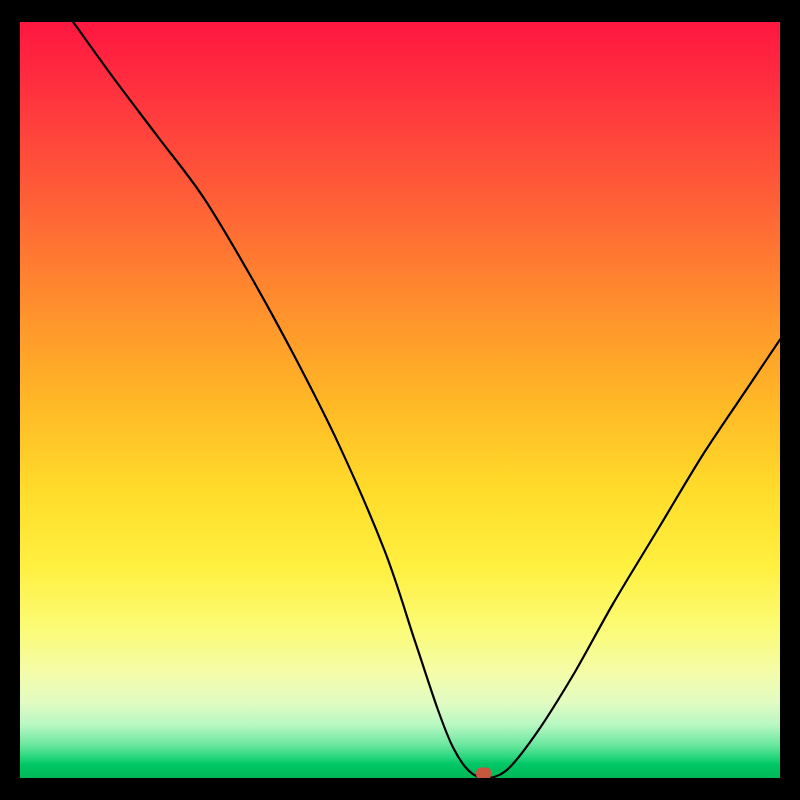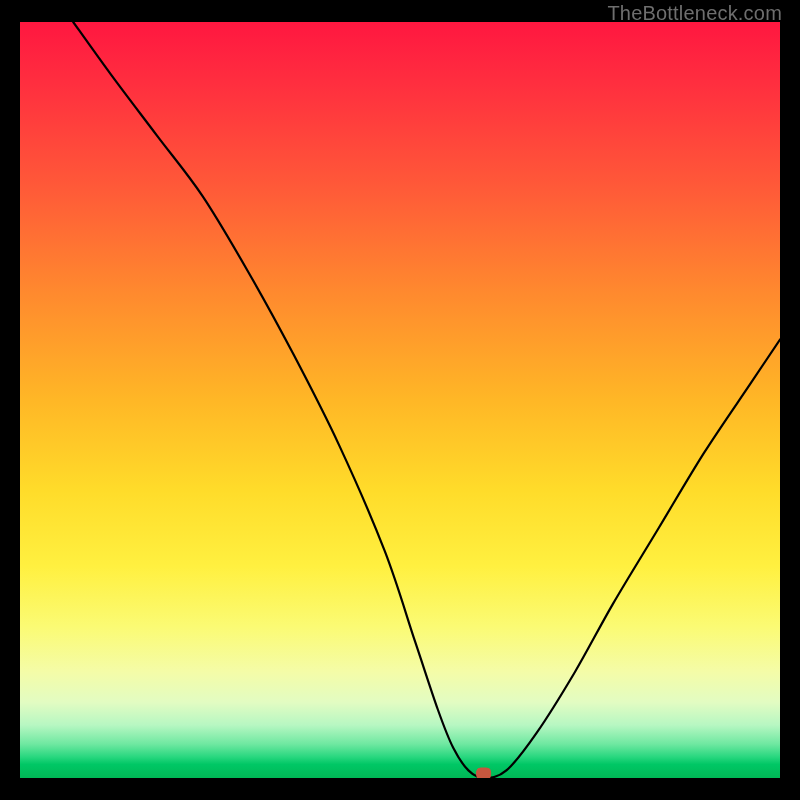--- a/index.html
+++ b/index.html
@@ -72,21 +72,20 @@
   .marker {
     fill: #c7563e;
     stroke: #c7563e;
   }
 </style>
 </head>
 <body>
 
 <div class="frame">
 
-  <div class="watermark">TheBottleneck.com</div>
 
   <div class="plot-area">
     <svg class="plot-svg" viewBox="0 0 760 756" preserveAspectRatio="none">
       <path id="curve-path" class="curve" d="M 53.2 0.0 C 59.5 8.8, 77.3 34.0, 91.2 52.9 C 105.1 71.8, 121.6 93.2, 136.8 113.4 C 152.0 133.6, 167.2 151.2, 182.4 173.9 C 197.6 196.6, 212.8 223.0, 228.0 249.5 C 243.2 275.9, 258.4 303.7, 273.6 332.6 C 288.8 361.6, 304.0 390.6, 319.2 423.4 C 334.4 456.1, 352.1 496.4, 364.8 529.2 C 377.5 562.0, 386.3 593.5, 395.2 619.9 C 404.1 646.4, 411.7 670.3, 418.0 688.0 C 424.3 705.6, 428.1 715.7, 433.2 725.8 C 438.3 735.8, 443.3 743.4, 448.4 748.4 C 453.5 753.5, 457.3 756.0, 463.6 756.0 C 469.9 756.0, 477.5 756.0, 486.4 748.4 C 495.3 740.9, 505.4 727.0, 516.8 710.6 C 528.2 694.3, 542.1 671.6, 554.8 650.2 C 567.5 628.7, 578.9 606.1, 592.8 582.1 C 606.7 558.2, 623.2 531.7, 638.4 506.5 C 653.6 481.3, 668.8 454.9, 684.0 430.9 C 699.2 407.0, 716.9 381.8, 729.6 362.9 C 742.3 344.0, 754.9 325.1, 760.0 317.5"></path>
       <rect id="marker-rect" class="marker" rx="4" ry="4" x="456.6" y="746.0" width="14" height="11" fill="#c7563e" stroke="#c7563e"></rect>
     </svg>
   </div>
 
 </div>
 

